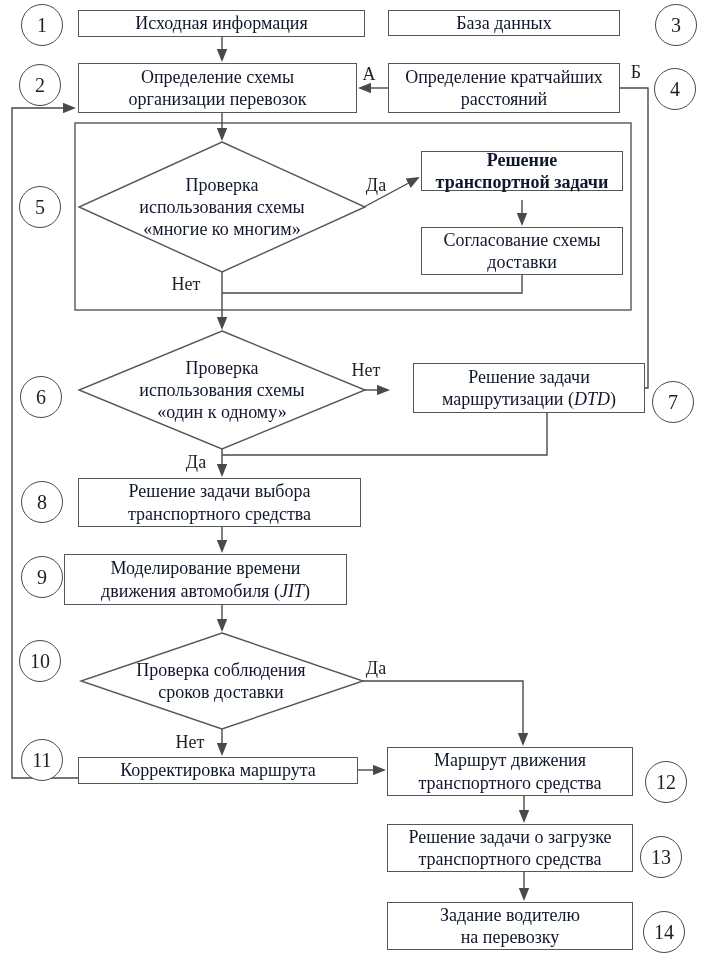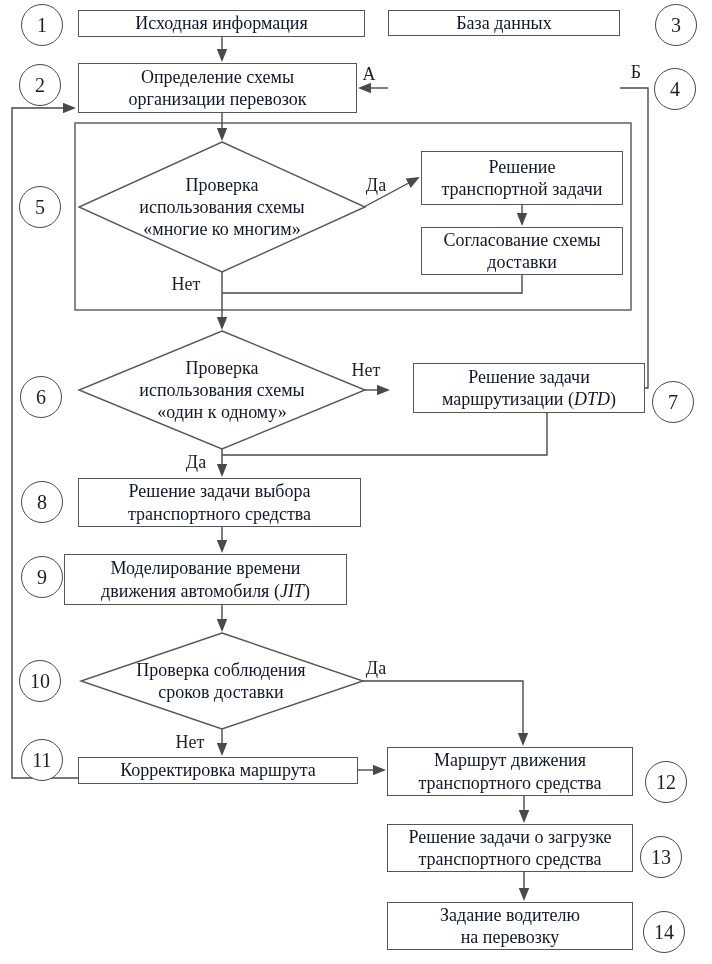--- a/index.html
+++ b/index.html
@@ -78,22 +78,26 @@
 
   <div class="node" style="left:388px;top:10px;width:232px;height:26px;">
     <span class="lbl">База данных</span>
   </div>
 
   <div class="node" style="left:78px;top:63px;width:279px;height:50px;">
     <span class="lbl">Определение схемы
 организации перевозок</span>
   </div>
 
+  <div class="node" style="left:388px;top:63px;width:232px;height:50px;">
+    <span class="lbl">Определение кратчайших
+расстояний</span>
+  </div>
 
-  <div class="node" style="left:421px;top:151px;width:202px;height:54px;">
+  <div class="node" style="left:421px;top:151px;width:202px;height:40px;font-weight:bold;">
     <span class="lbl">Решение
 транспортной задачи</span>
   </div>
 
   <div class="node" style="left:421px;top:227px;width:202px;height:48px;">
     <span class="lbl">Согласование схемы
 доставки</span>
   </div>
 
   <div class="node" style="left:413px;top:363px;width:232px;height:50px;">
@@ -158,19 +162,19 @@
 
   <div class="circle" style="left:21px;top:4px;">1</div>
   <div class="circle" style="left:19px;top:64px;">2</div>
   <div class="circle" style="left:655px;top:4px;">3</div>
   <div class="circle" style="left:654px;top:68px;">4</div>
   <div class="circle" style="left:19px;top:186px;">5</div>
   <div class="circle" style="left:20px;top:376px;">6</div>
   <div class="circle" style="left:652px;top:381px;">7</div>
   <div class="circle" style="left:21px;top:481px;">8</div>
   <div class="circle" style="left:21px;top:556px;">9</div>
-  <div class="circle" style="left:19px;top:660px;">10</div>
+  <div class="circle" style="left:19px;top:640px;">10</div>
   <div class="circle" style="left:21px;top:739px;">11</div>
   <div class="circle" style="left:645px;top:761px;">12</div>
   <div class="circle" style="left:640px;top:836px;">13</div>
   <div class="circle" style="left:643px;top:911px;">14</div>
 
 </div>
 
 </body></html>

